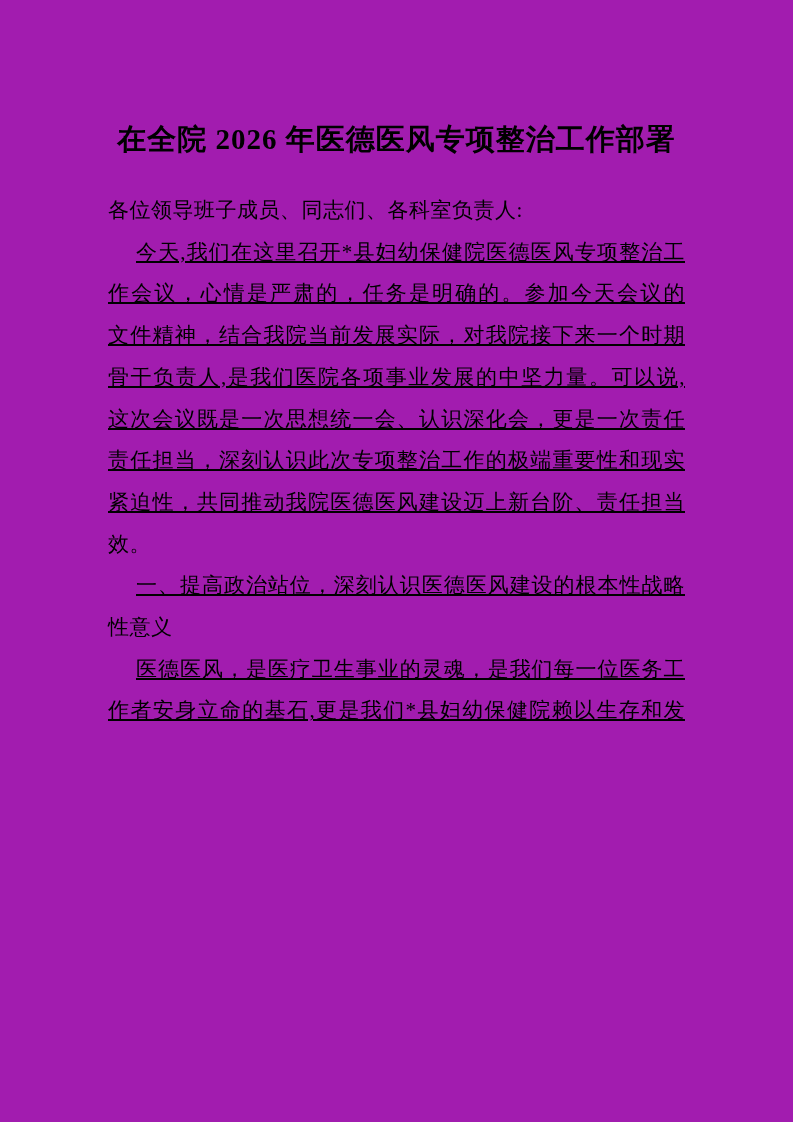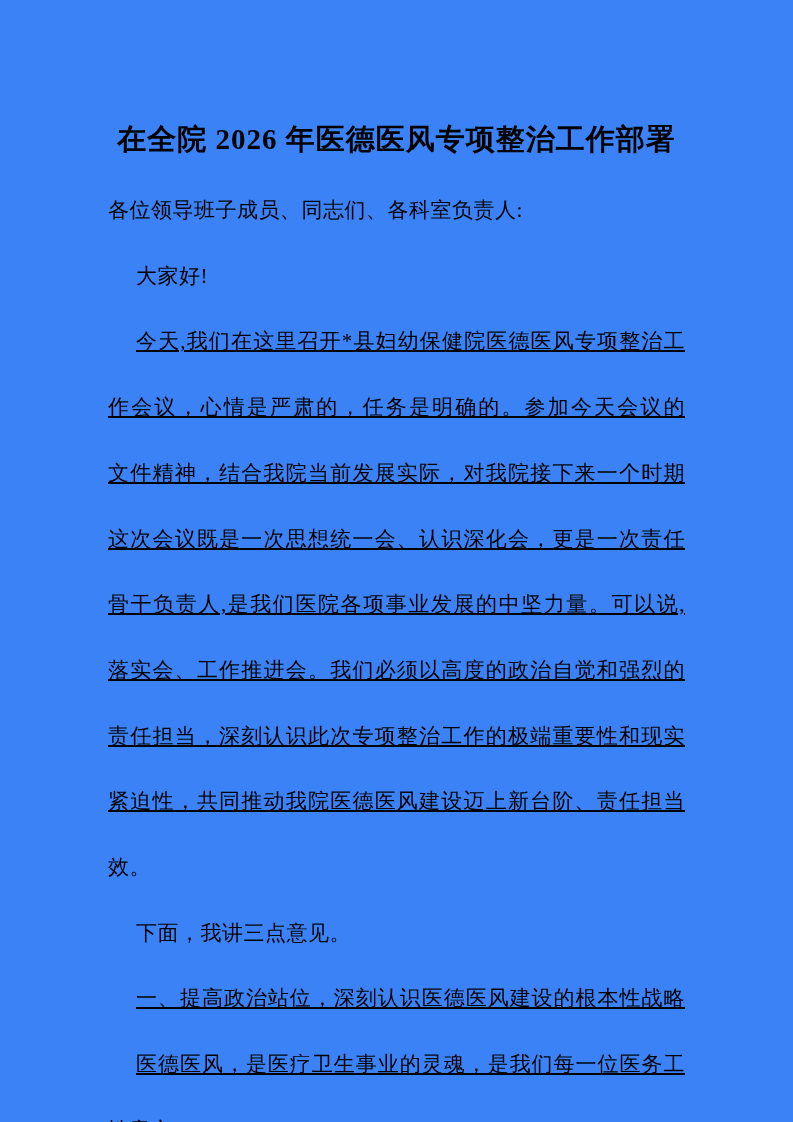--- a/index.html
+++ b/index.html
@@ -4,21 +4,21 @@
 <style>
   html, body {
     margin: 0;
     padding: 0;
     background: #ffffff;
   }
   .page {
     position: relative;
     width: 793px;
     height: 1122px;
-    background: #3b82f6;
+    background: #a21caf;
     color: #000000;
     font-family: "Liberation Serif", "DejaVu Serif", serif;
     overflow: hidden;
     box-sizing: border-box;
   }
   .doc-title {
     margin: 114px 60px 0 60px;
     font-size: 29px;
     line-height: 50px;
     font-weight: bold;
@@ -26,21 +26,20 @@
     letter-spacing: 1px;
   }
   .doc-body {
     margin: 26px 108px 0 108px;
     font-size: 21px;
     line-height: 41.7px;
     letter-spacing: 0.5px;
   }
   .line {
     white-space: nowrap;
-    margin-top: 24px;
   }
   .line.justified {
     white-space: normal;
     text-align: justify;
     text-align-last: justify;
     text-justify: inter-character;
     text-decoration: underline;
   }
   .line.indent {
     text-indent: 28px;
@@ -50,29 +49,27 @@
 <body>
 
 <div class="page">
 
   <h1 class="doc-title">
     <div>在全院 2026 年医德医风专项整治工作部署</div>
   </h1>
 
   <div class="doc-body">
     <div class="line">各位领导班子成员、同志们、各科室负责人:</div>
-    <div class="line indent">大家好!</div>
     <div class="line indent justified">今天,我们在这里召开*县妇幼保健院医德医风专项整治工</div>
     <div class="line justified">作会议，心情是严肃的，任务是明确的。参加今天会议的</div>
     <div class="line justified">文件精神，结合我院当前发展实际，对我院接下来一个时期</div>
+    <div class="line justified">骨干负责人,是我们医院各项事业发展的中坚力量。可以说,</div>
     <div class="line justified">这次会议既是一次思想统一会、认识深化会，更是一次责任</div>
-    <div class="line justified">骨干负责人,是我们医院各项事业发展的中坚力量。可以说,</div>
-    <div class="line justified">落实会、工作推进会。我们必须以高度的政治自觉和强烈的</div>
     <div class="line justified">责任担当，深刻认识此次专项整治工作的极端重要性和现实</div>
     <div class="line justified">紧迫性，共同推动我院医德医风建设迈上新台阶、责任担当</div>
     <div class="line">效。</div>
-    <div class="line indent">下面，我讲三点意见。</div>
     <div class="line indent justified">一、提高政治站位，深刻认识医德医风建设的根本性战略</div>
+    <div class="line">性意义</div>
     <div class="line indent justified">医德医风，是医疗卫生事业的灵魂，是我们每一位医务工</div>
-    <div class="line">性意义</div>
+    <div class="line justified">作者安身立命的基石,更是我们*县妇幼保健院赖以生存和发</div>
   </div>
 
 </div>
 
 </body></html>

